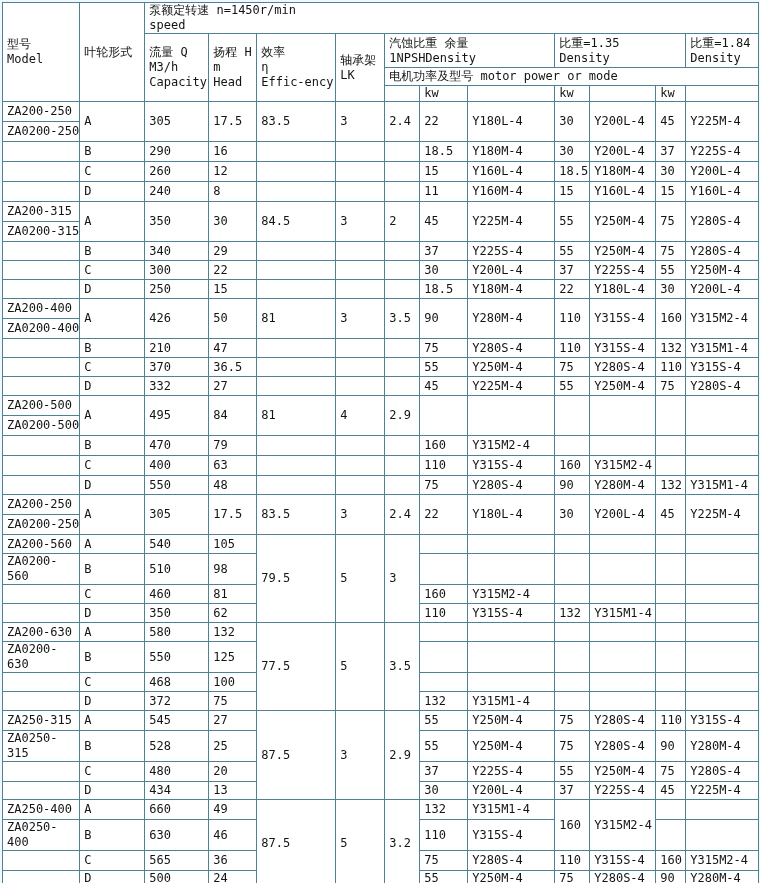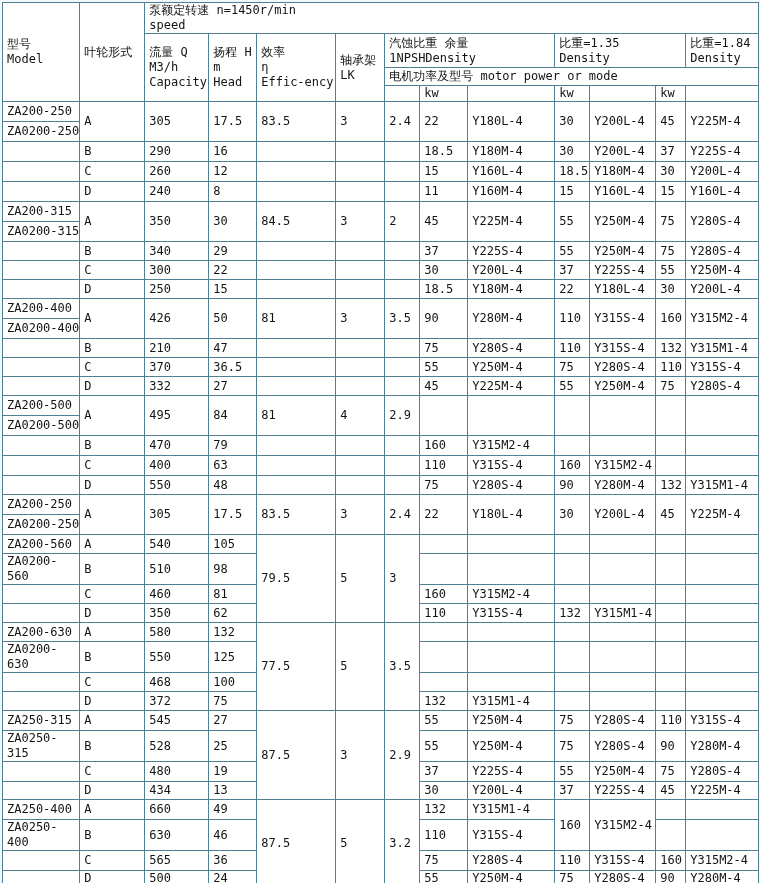--- a/index.html
+++ b/index.html
@@ -483,21 +483,21 @@
           <td>Y250M-4</td>
           <td>75</td>
           <td>Y280S-4</td>
           <td>90</td>
           <td>Y280M-4</td>
         </tr>
         <tr style="height: 20px;">
           <td></td>
           <td>C</td>
           <td>480</td>
-          <td>19</td>
+          <td>20</td>
           <td>37</td>
           <td>Y225S-4</td>
           <td>55</td>
           <td>Y250M-4</td>
           <td>75</td>
           <td>Y280S-4</td>
         </tr>
         <tr style="height: 18px;">
           <td></td>
           <td>D</td>

